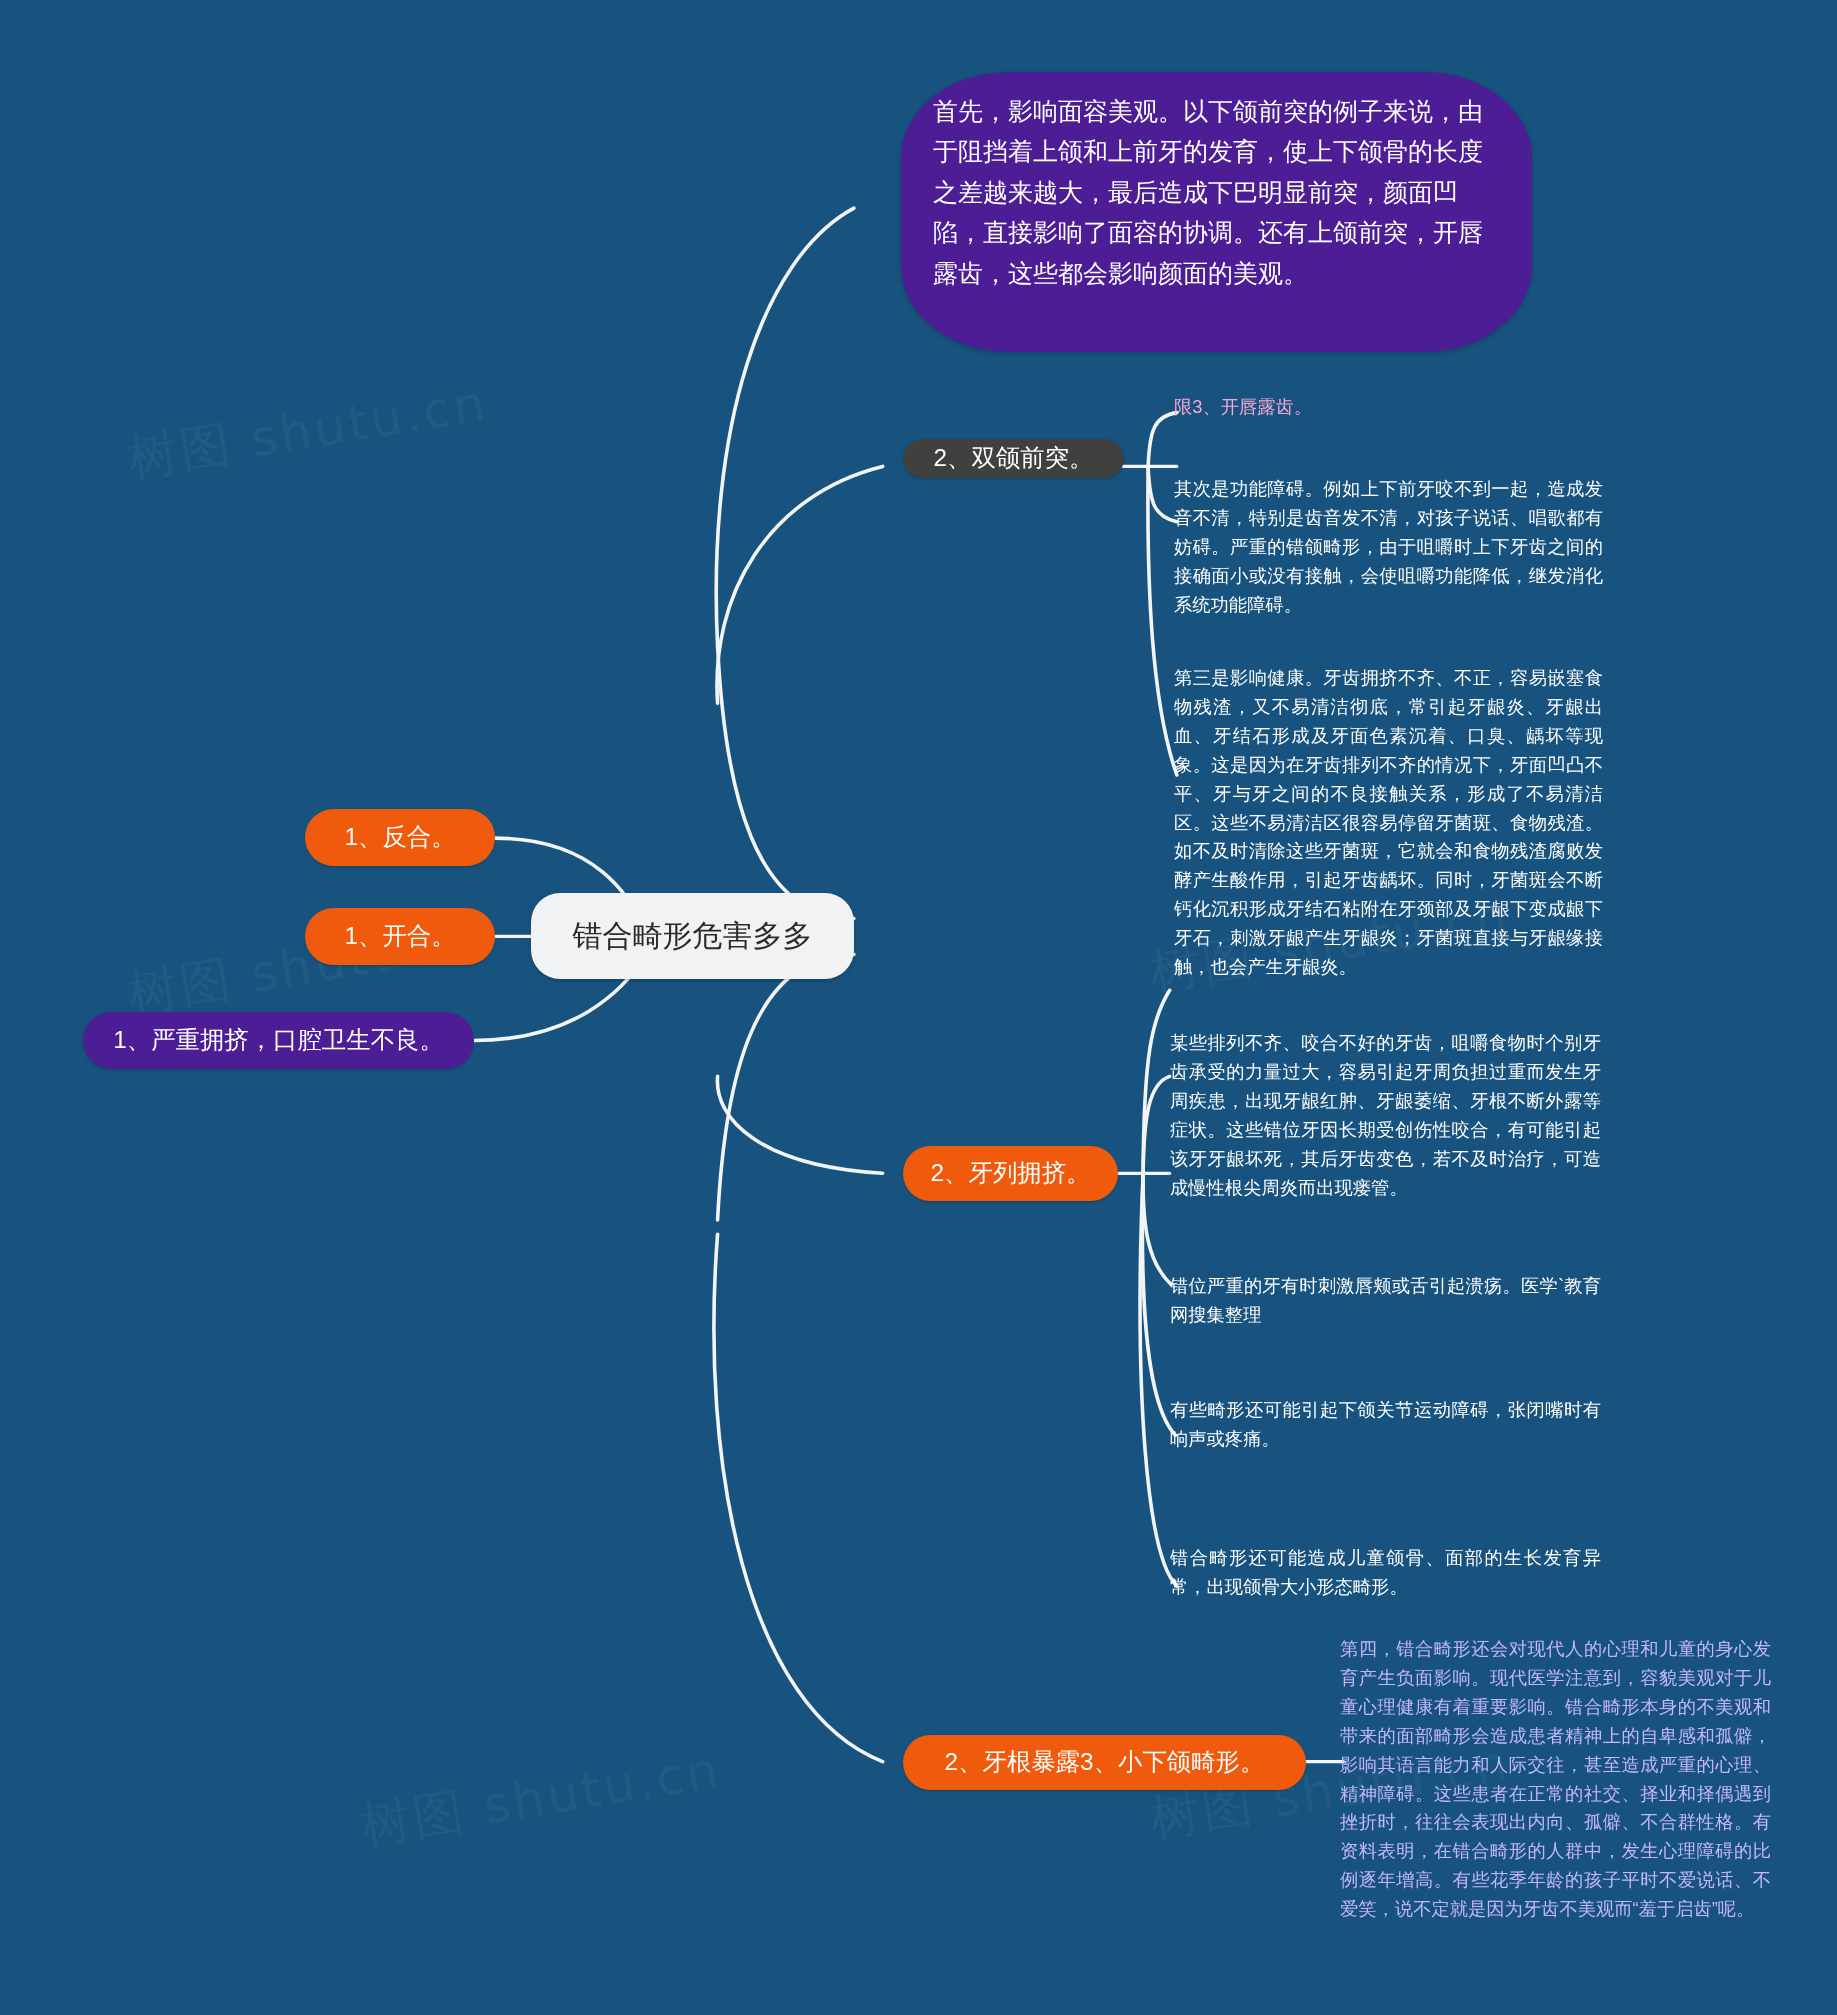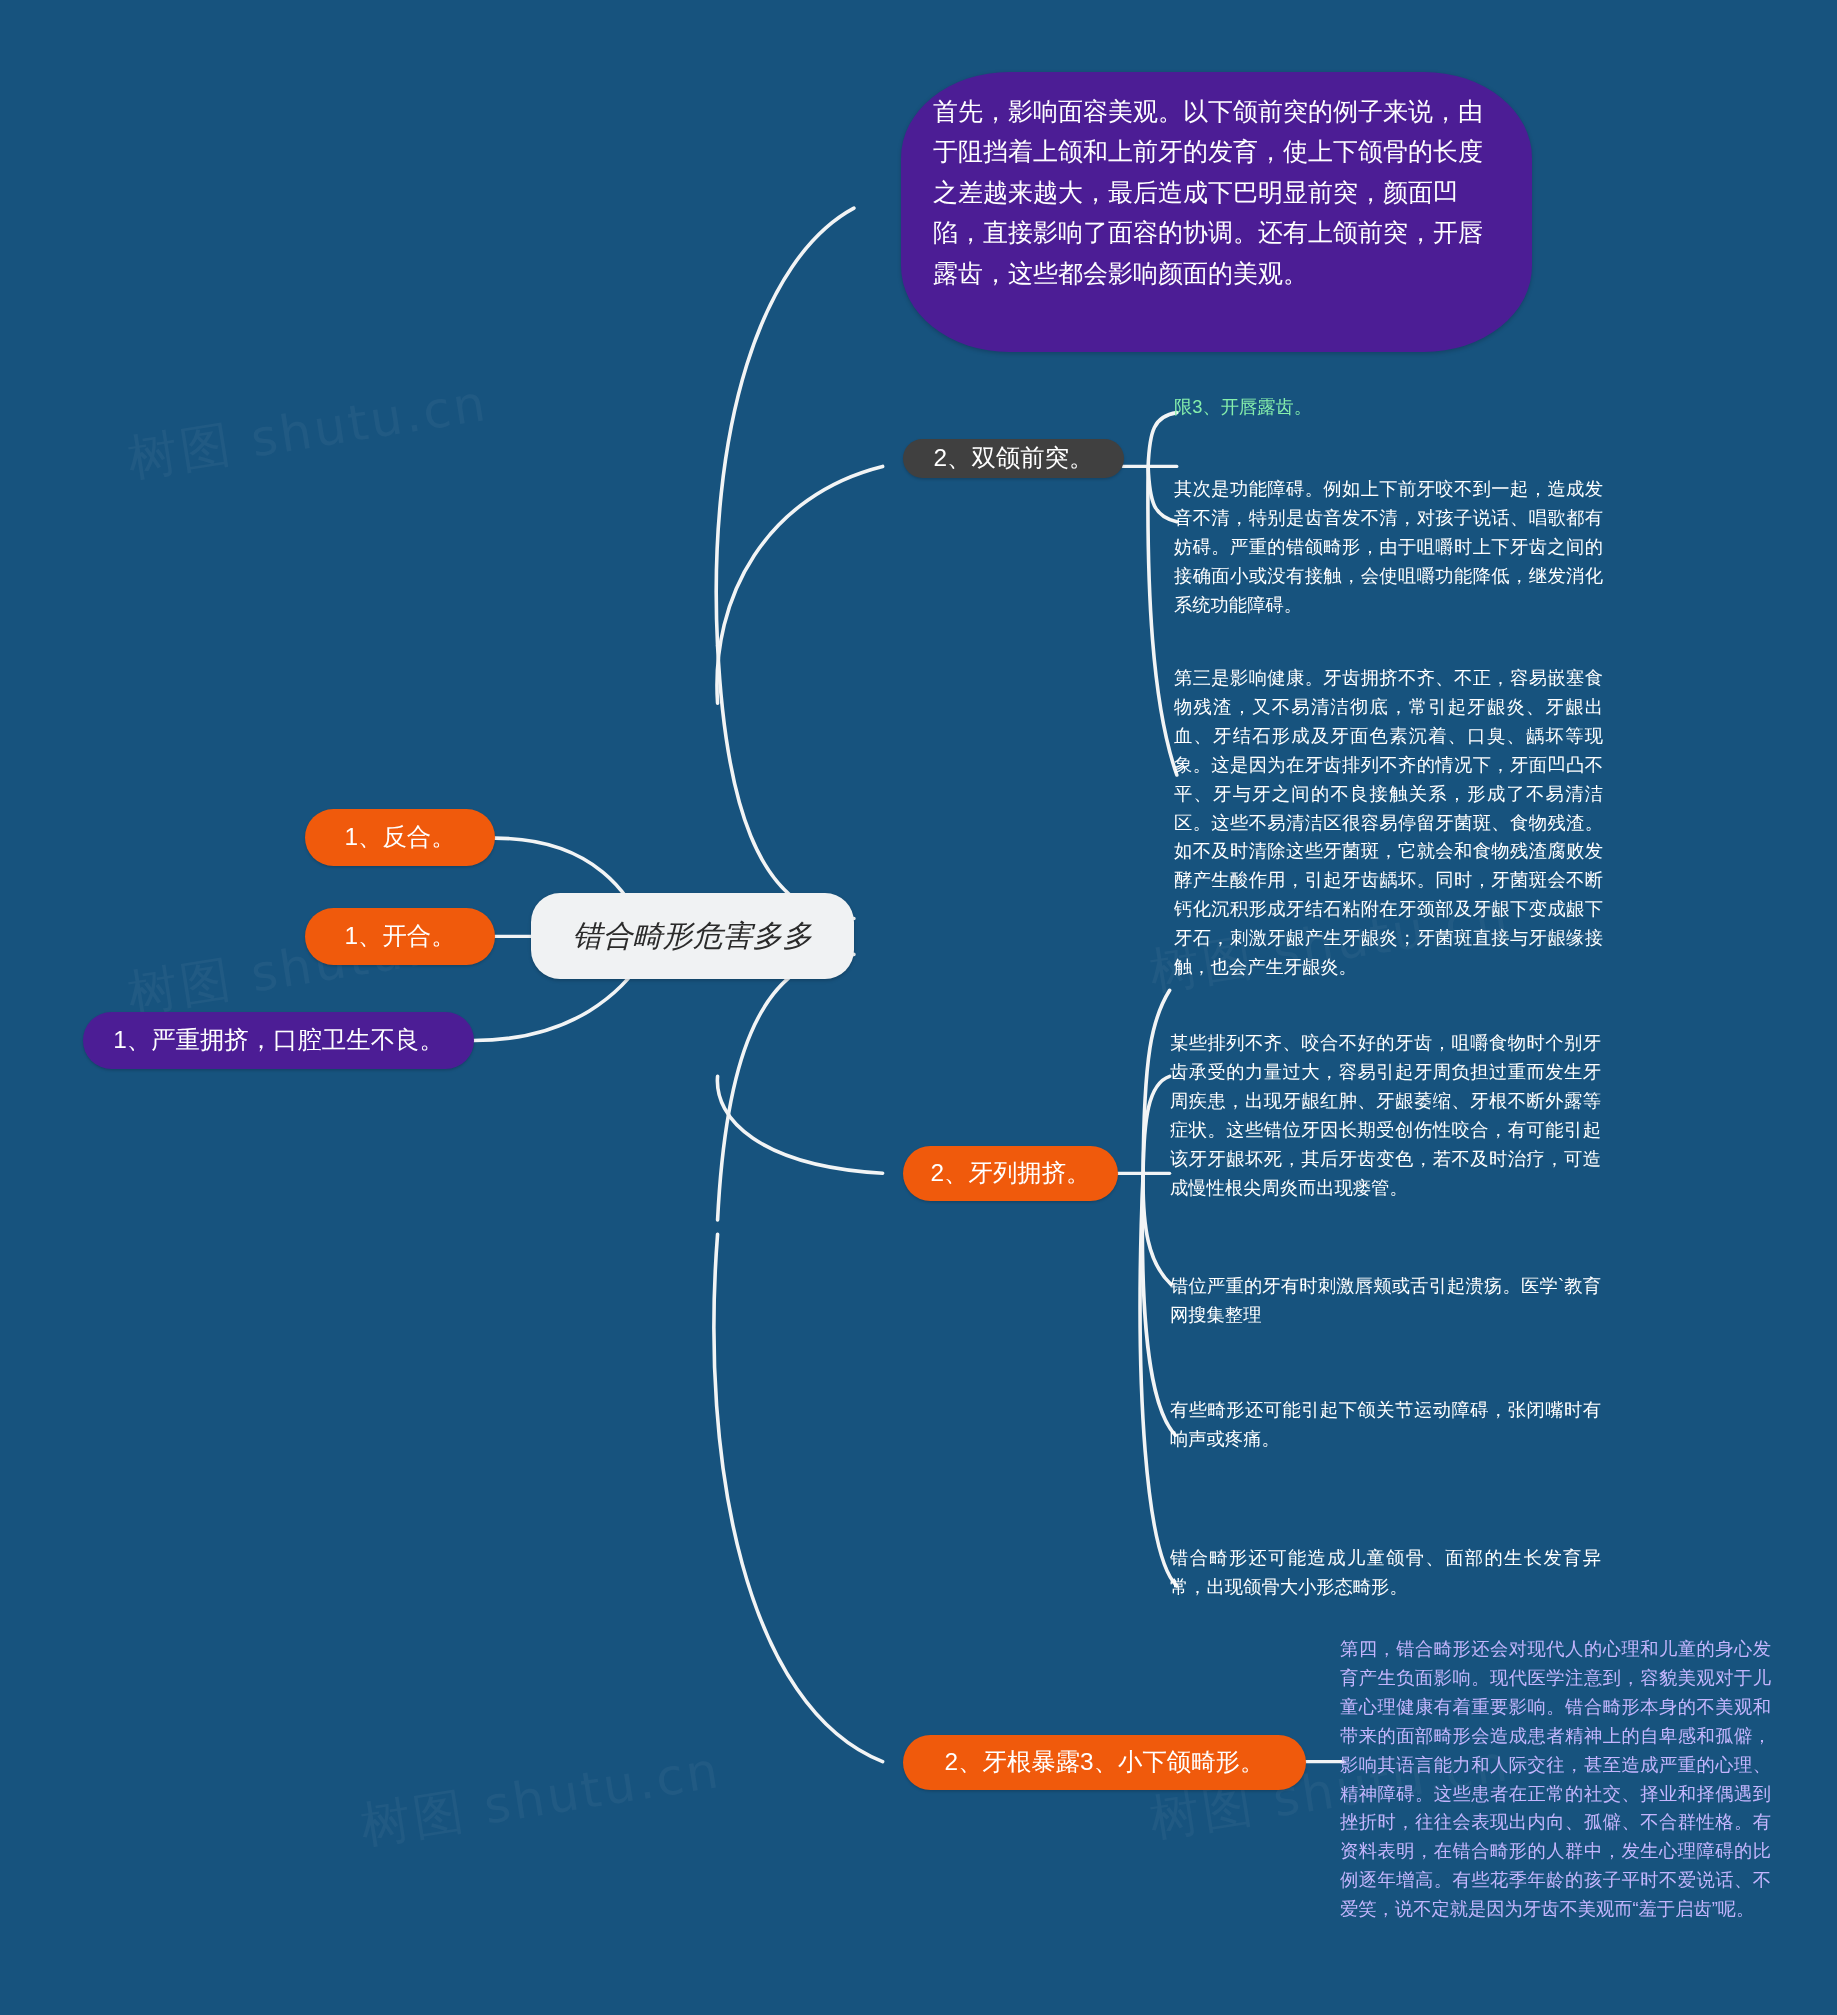--- a/index.html
+++ b/index.html
@@ -43,21 +43,20 @@
     text-align:center;
     line-height:1.25;
     white-space:nowrap;
   }
   .node.root{
     background:#f0f2f3;
     color:#2b2b2b;
     font-size:30px;
     border-radius:29px;
     box-shadow:0 1.4px 3.6px rgba(0,0,0,.18);
-    font-style:italic;
   }
   .node.orange{
     background:#f05a0c;
     font-size:24.4px;
     box-shadow:0 1.4px 2.9px rgba(0,0,0,.18);
   }
   .node.bubble{
     background:#f05a0c;
     border-radius:108px/86px;
     font-size:25px;
@@ -139,21 +138,21 @@
   </div>
 
   <div class="node bubble" style="left: 901px; top: 72px; width: 631px; height: 280px; background: #4c1d95;">
     <span class="btxt">首先，影响面容美观。以下颌前突的例子来说，由于阻挡着上颌和上前牙的发育，使上下颌骨的长度之差越来越大，最后造成下巴明显前突，颜面凹陷，直接影响了面容的协调。还有上颌前突，开唇露齿，这些都会影响颜面的美观。</span>
   </div>
 
   <div class="node orange" style="left: 903px; top: 439px; width: 221px; height: 39px; background: #404040;">
     <span>2、双颌前突。</span>
   </div>
 
-  <div class="leaf" style="left: 1174px; top: 393px; width: 431px; color: #86efac;">
+  <div class="leaf" style="left: 1174px; top: 393px; width: 431px; color: #f9a8d4;">
     <span>限3、开唇露齿。</span>
   </div>
 
   <div class="leaf" style="left: 1174px; top: 475px; width: 429px; color: rgb(255, 255, 255);">
     <span>其次是功能障碍。例如上下前牙咬不到一起，造成发音不清，特别是齿音发不清，对孩子说话、唱歌都有妨碍。严重的错颌畸形，由于咀嚼时上下牙齿之间的接确面小或没有接触，会使咀嚼功能降低，继发消化系统功能障碍。</span>
   </div>
 
   <div class="leaf" style="left: 1174px; top: 664px; width: 429px; color: rgb(255, 255, 255);">
     <span>第三是影响健康。牙齿拥挤不齐、不正，容易嵌塞食物残渣，又不易清洁彻底，常引起牙龈炎、牙龈出血、牙结石形成及牙面色素沉着、口臭、龋坏等现象。这是因为在牙齿排列不齐的情况下，牙面凹凸不平、牙与牙之间的不良接触关系，形成了不易清洁区。这些不易清洁区很容易停留牙菌斑、食物残渣。如不及时清除这些牙菌斑，它就会和食物残渣腐败发酵产生酸作用，引起牙齿龋坏。同时，牙菌斑会不断钙化沉积形成牙结石粘附在牙颈部及牙龈下变成龈下牙石，刺激牙龈产生牙龈炎；牙菌斑直接与牙龈缘接触，也会产生牙龈炎。</span>
   </div>

